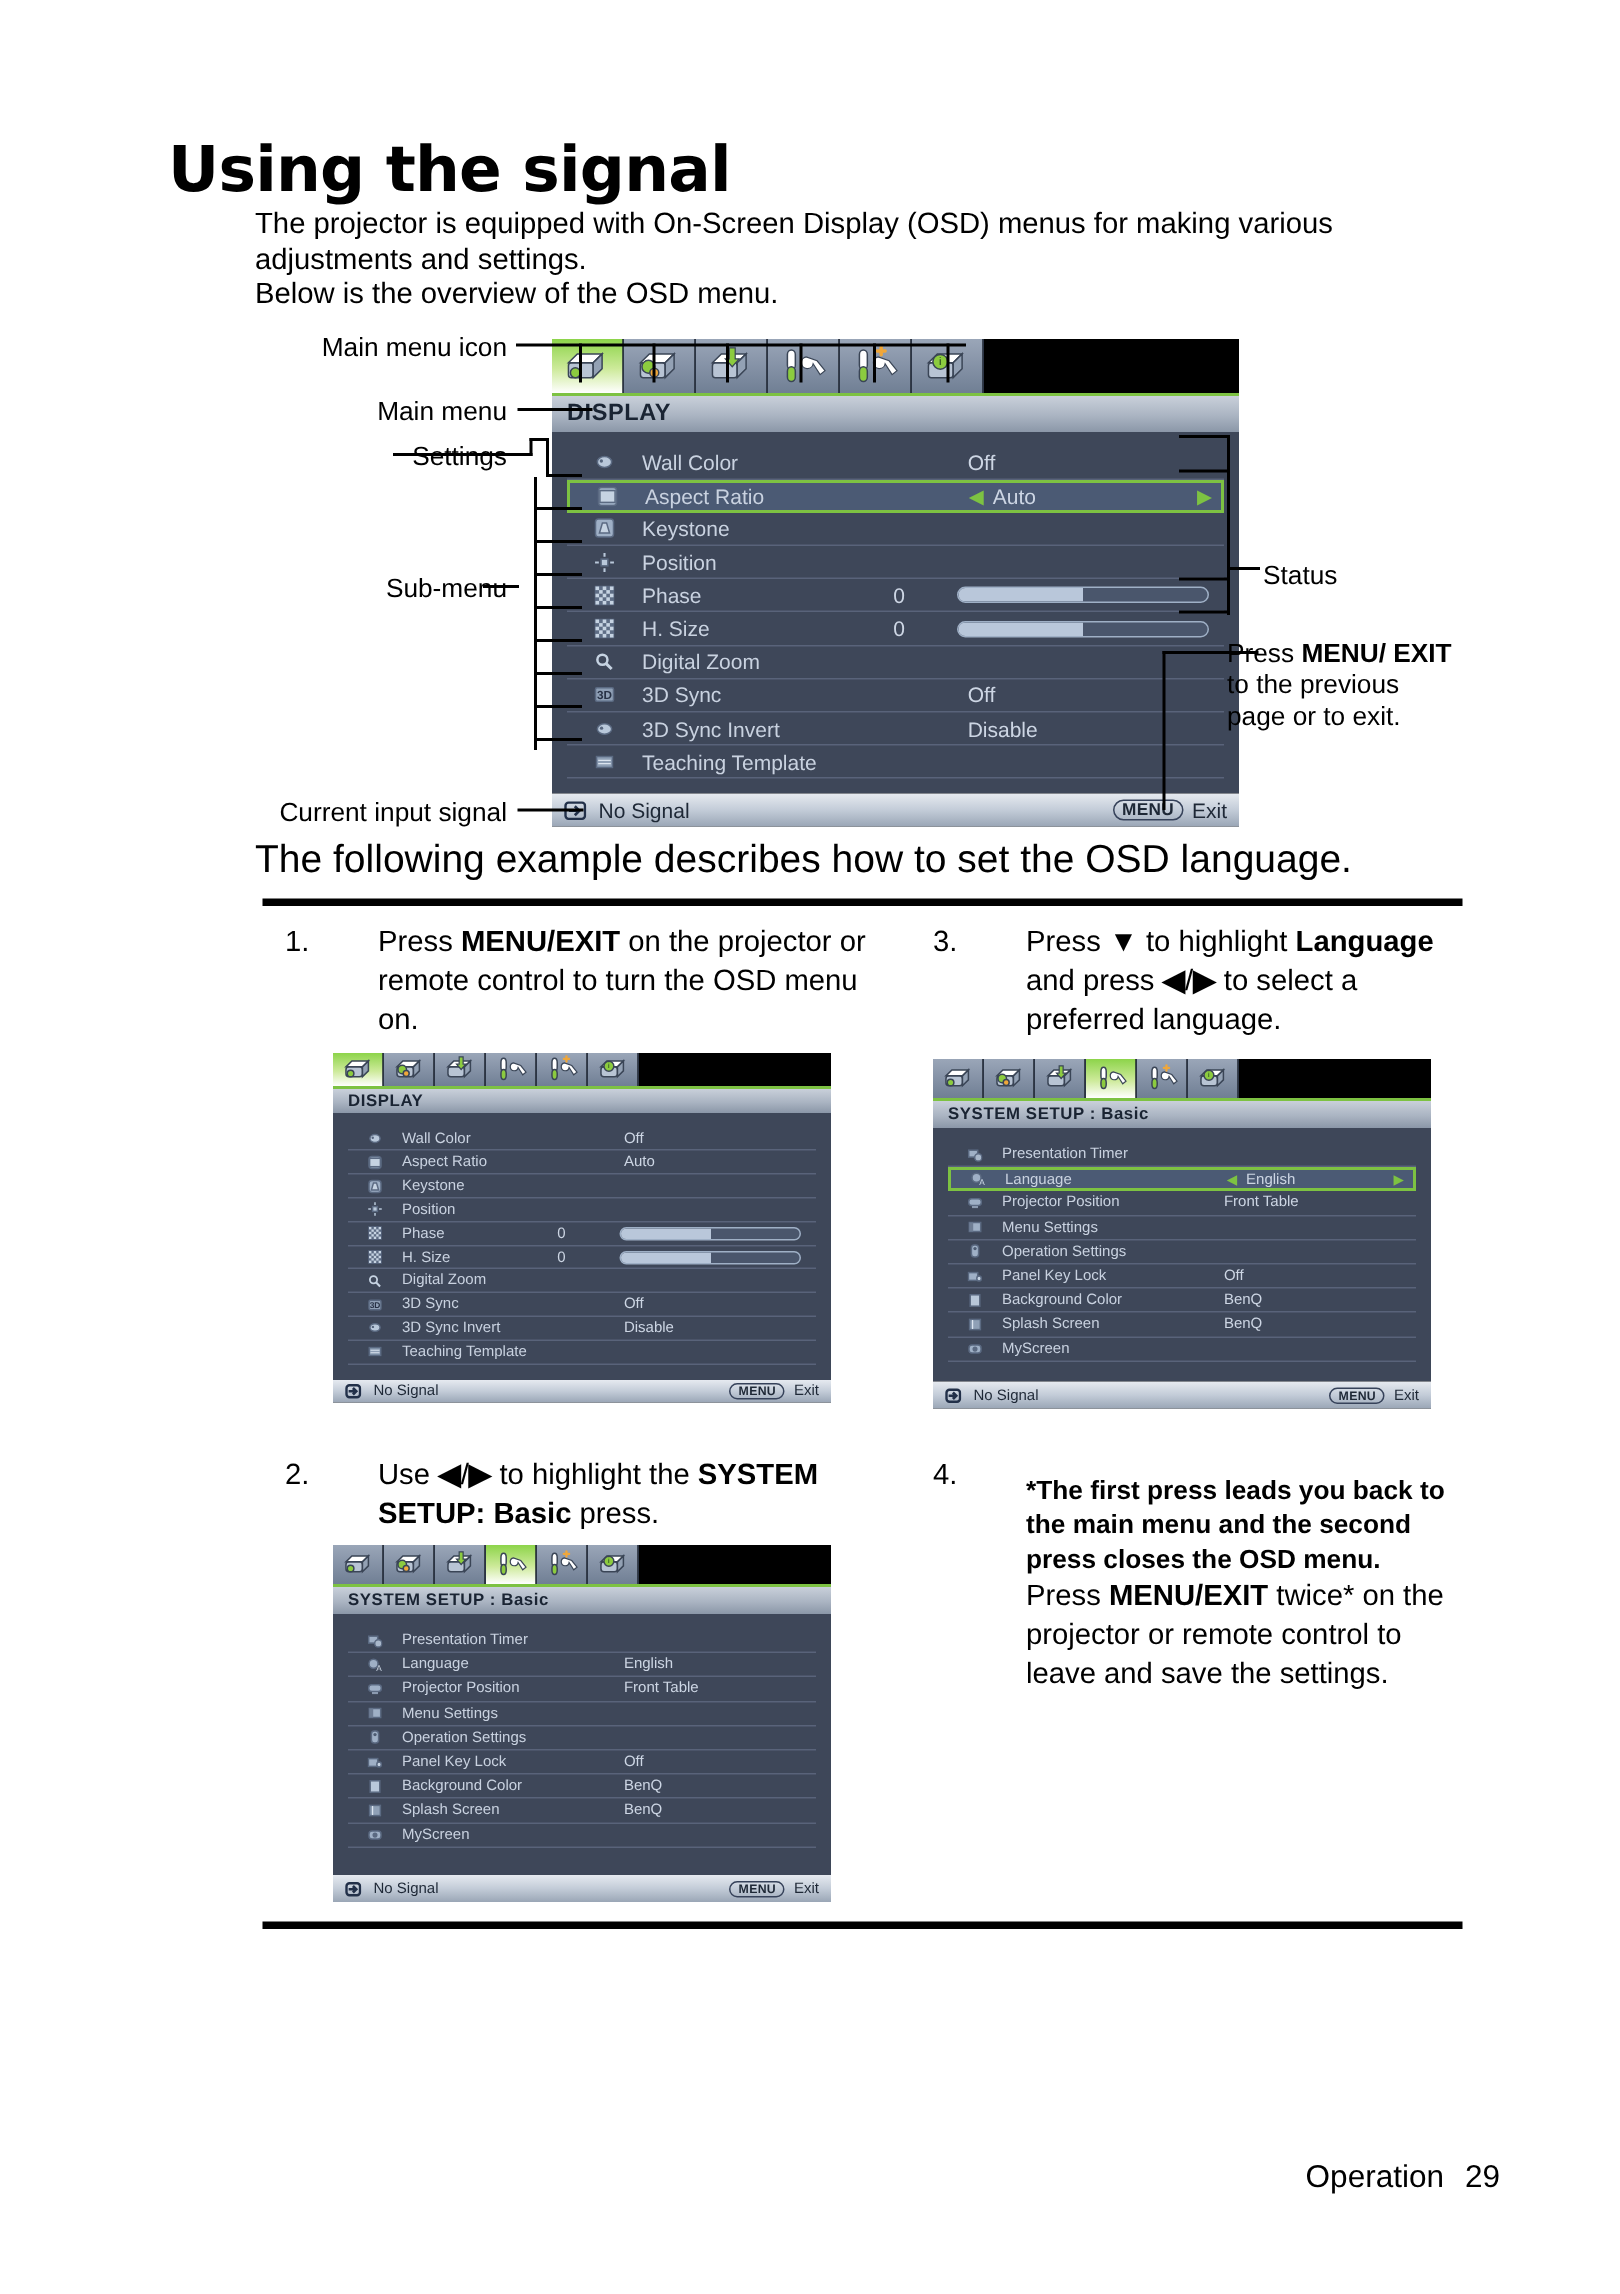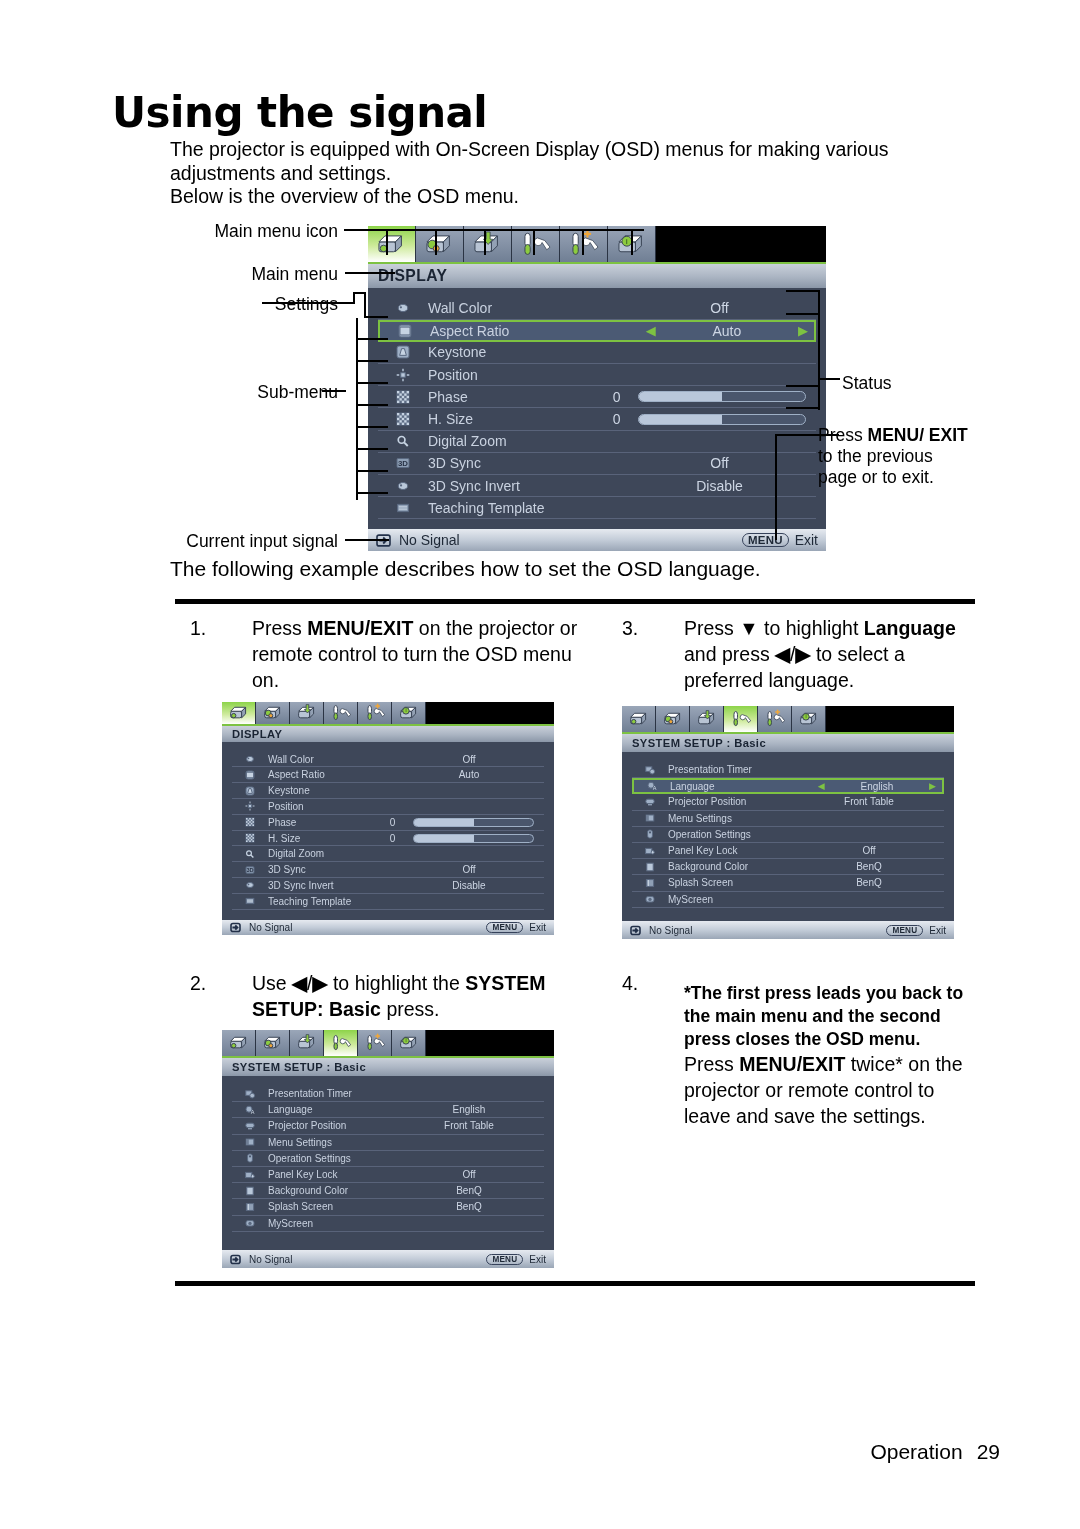--- a/index.html
+++ b/index.html
@@ -14,21 +14,21 @@
   .h1{
     position:absolute;left:112px;top:88px;
     font-size:42px;font-weight:bold;letter-spacing:-.5px;
     font-family:"DejaVu Sans", sans-serif;
   }
   .intro{
     position:absolute;left:170px;top:138px;width:760px;
     font-size:19.5px;line-height:23.5px;
   }
   .example-line{
-    position:absolute;left:170px;top:557px;width:800px;font-size:21px;
+    position:absolute;left:170px;top:557px;width:800px;font-size:26px;
   }
   .rule{position:absolute;background:#000;}
   .rule.top{left:175px;top:599px;width:800px;height:5px;}
   .rule.bottom{left:175px;top:1281px;width:800px;height:5px;}
 
   .footer{
     position:absolute;left:0;top:1440px;width:1000px;
     text-align:right;font-size:21px;
   }
   .footer .pg{margin-left:14px;}
@@ -67,21 +67,21 @@
     display:flex;align-items:center;height:var(--rh);
     box-sizing:border-box;position:relative;
     border-bottom:1px solid #59637a;
   }
   .osd .row.hl{
     background:#4b5a74;border-top:2px solid #7dc242;border-bottom:2px solid #7dc242;
   }
   .osd .row.hl.box{border:2px solid #7dc242;}
   .osd .ic{width:var(--icw);display:flex;align-items:center;justify-content:center;flex:0 0 auto;}
   .osd .lbl{color:#c9d2e0;flex:1 1 auto;white-space:nowrap;}
-  .osd .val{color:#cdd6e4;text-align:center;white-space:nowrap;}
+  .osd .val{color:#cdd6e4;text-align:left;white-space:nowrap;}
   .osd .arrowL,.osd .arrowR{color:#7dc242;font-size:var(--arrfs);line-height:1;}
   .osd .bar{
     height:var(--barh);border:1px solid #9fb0c6;border-radius:6px;
     background:#4a566c;position:relative;overflow:hidden;
   }
   .osd .bar > i{display:block;height:100%;background:#b9c7da;}
   .osd .spacer{background:#3e4759;}
   .osd .status{
     display:flex;align-items:center;height:var(--sh);
     background:linear-gradient(180deg,#e6eaf0 0%,#c3ccd8 50%,#9aa6b6 100%);

